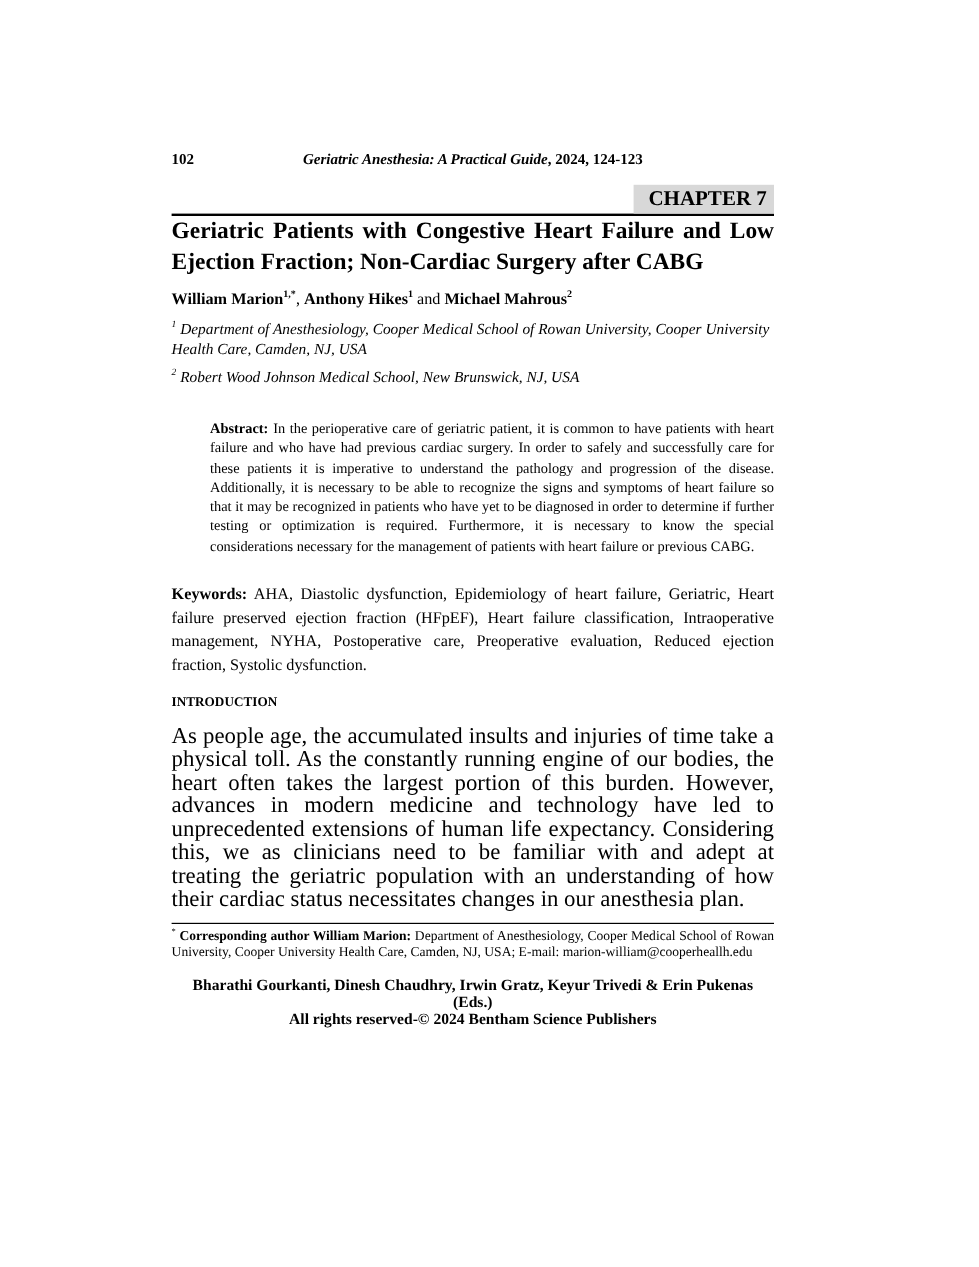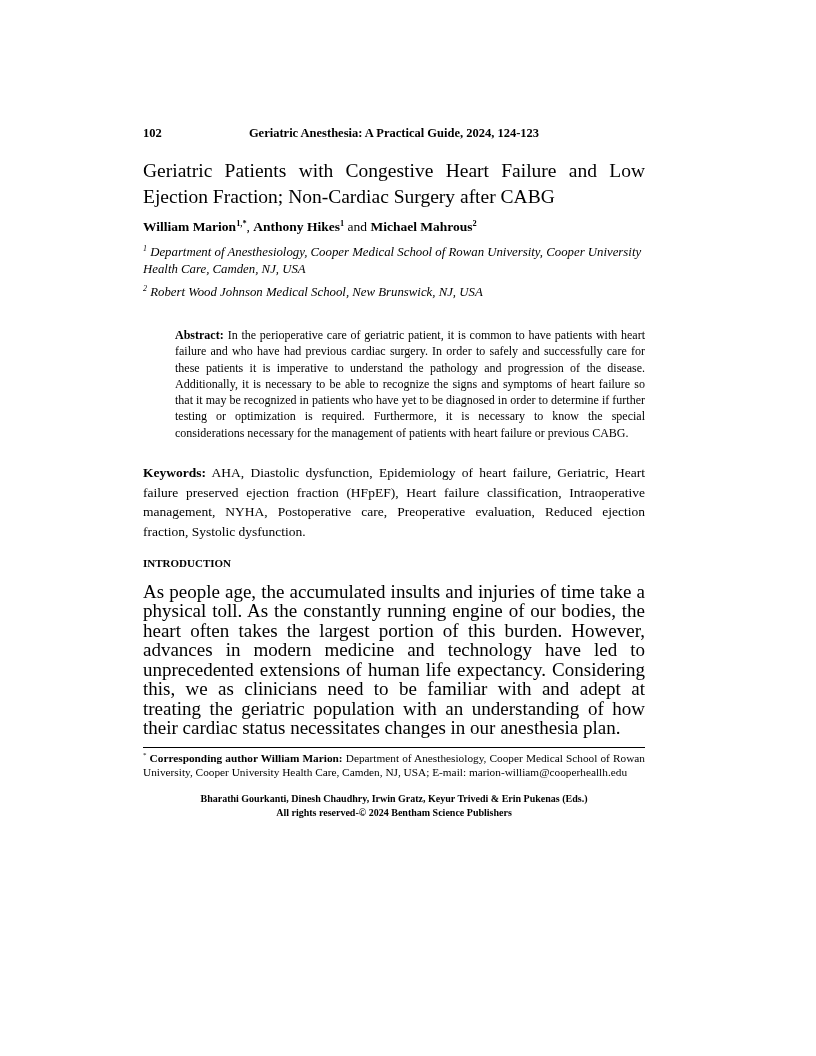--- a/index.html
+++ b/index.html
@@ -7,57 +7,60 @@
     width: 788px; height: 1056px; box-sizing: border-box;
     padding: 126px 143px 0 143px;
     background: #ffffff; color: #000000;
     font-family: "Liberation Serif", serif;
     position: relative; overflow: hidden;
   }
   
   .running-head { position: relative; height: 16px; font-size: 12.5px; font-weight: bold; }
   .running-page { position: absolute; left: 0; top: 0; }
   .running-title { position: absolute; left: 0; right: 0; top: 0; text-align: center; white-space: nowrap; }
-  .running-title .book { }
+  .running-title .book { font-style: italic; }
   
   .chapter-row { margin-top: 12px; border-bottom: 2px solid #000; display: flex; justify-content: flex-end; }
   .chapter-badge { background: #d8d8d8; font-size: 17.5px; font-weight: bold; padding: 1px 6px 2px 12px; }
   
-  .article-title { margin-top: 16px; font-size: 19.5px; font-weight: normal; line-height: 25.5px; text-align: justify; }
+  .article-title { font-size: 19.5px; font-weight: bold; line-height: 25.5px; text-align: justify; }
   .authors { margin-top: 10px; font-size: 13.5px; }
   .author-name { font-weight: bold; }
   .authors sup, .affiliation sup, .footnote sup { font-size: 0.62em; line-height: 0; }
   .affiliation { margin-top: 6px; font-style: italic; font-size: 12.8px; line-height: 17px; }
   .affiliation.first { margin-top: 9px; }
   
   .abstract { margin: 26px 0 0 32px; font-size: 12px; line-height: 16.3px; text-align: justify; }
   .abstract-label { font-weight: bold; margin-right: 4px; }
   
   .keywords { margin-top: 22px; font-size: 13.5px; line-height: 19.5px; text-align: justify; }
   .keywords-label { font-weight: bold; }
   
   .section-heading { margin-top: 16px; font-size: 11px; font-weight: bold; }
   .paragraph { margin-top: 13px; font-size: 19px; line-height: 19.4px; text-align: justify; }
   
   .footnote-rule { margin-top: 10px; border-top: 1.5px solid #000; height: 0; }
   .footnote { margin-top: 4px; font-size: 11.3px; line-height: 13.3px; text-align: justify; }
   .footnote-label { font-weight: bold; }
   
-  .imprint { margin-top: 13px; text-align: center; font-weight: bold; font-size: 10px; line-height: 14px; }
+  .imprint { margin-top: 13px; text-align: center; font-weight: bold; font-size: 13px; line-height: 14px; }
 </style>
 </head>
 <body>
 
 <div class="page">
 
   <div class="running-head">
     <span class="running-page">102</span>
     <span class="running-title"><span class="book">Geriatric Anesthesia: A Practical Guide</span><span>, 2024, 124-123</span></span>
   </div>
 
+  <div class="chapter-row">
+    <span class="chapter-badge">CHAPTER 7</span>
+  </div>
 
   <div class="article-title">Geriatric Patients with Congestive Heart Failure and Low Ejection Fraction; Non-Cardiac Surgery after CABG</div>
 
   <div class="authors"><span class="author-name">William Marion</span><sup class="author-name">1,*</sup><span>, </span><span class="author-name">Anthony Hikes</span><sup class="author-name">1</sup><span> and </span><span class="author-name">Michael Mahrous</span><sup class="author-name">2</sup></div>
 
   <div class="affiliation first"><sup>1</sup><span> Department of Anesthesiology, Cooper Medical School of Rowan University, Cooper University Health Care, Camden, NJ, USA</span></div>
   <div class="affiliation"><sup>2</sup><span> Robert Wood Johnson Medical School, New Brunswick, NJ, USA</span></div>
 
   <div class="abstract"><span class="abstract-label">Abstract:</span><span>In the perioperative care of geriatric patient, it is common to have patients with heart failure and who have had previous cardiac surgery. In order to safely and successfully care for these patients it is imperative to understand the pathology and progression of the disease. Additionally, it is necessary to be able to recognize the signs and symptoms of heart failure so that it may be recognized in patients who have yet to be diagnosed in order to determine if further testing or optimization is required. Furthermore, it is necessary to know the special considerations necessary for the management of patients with heart failure or previous CABG.</span></div>
 

